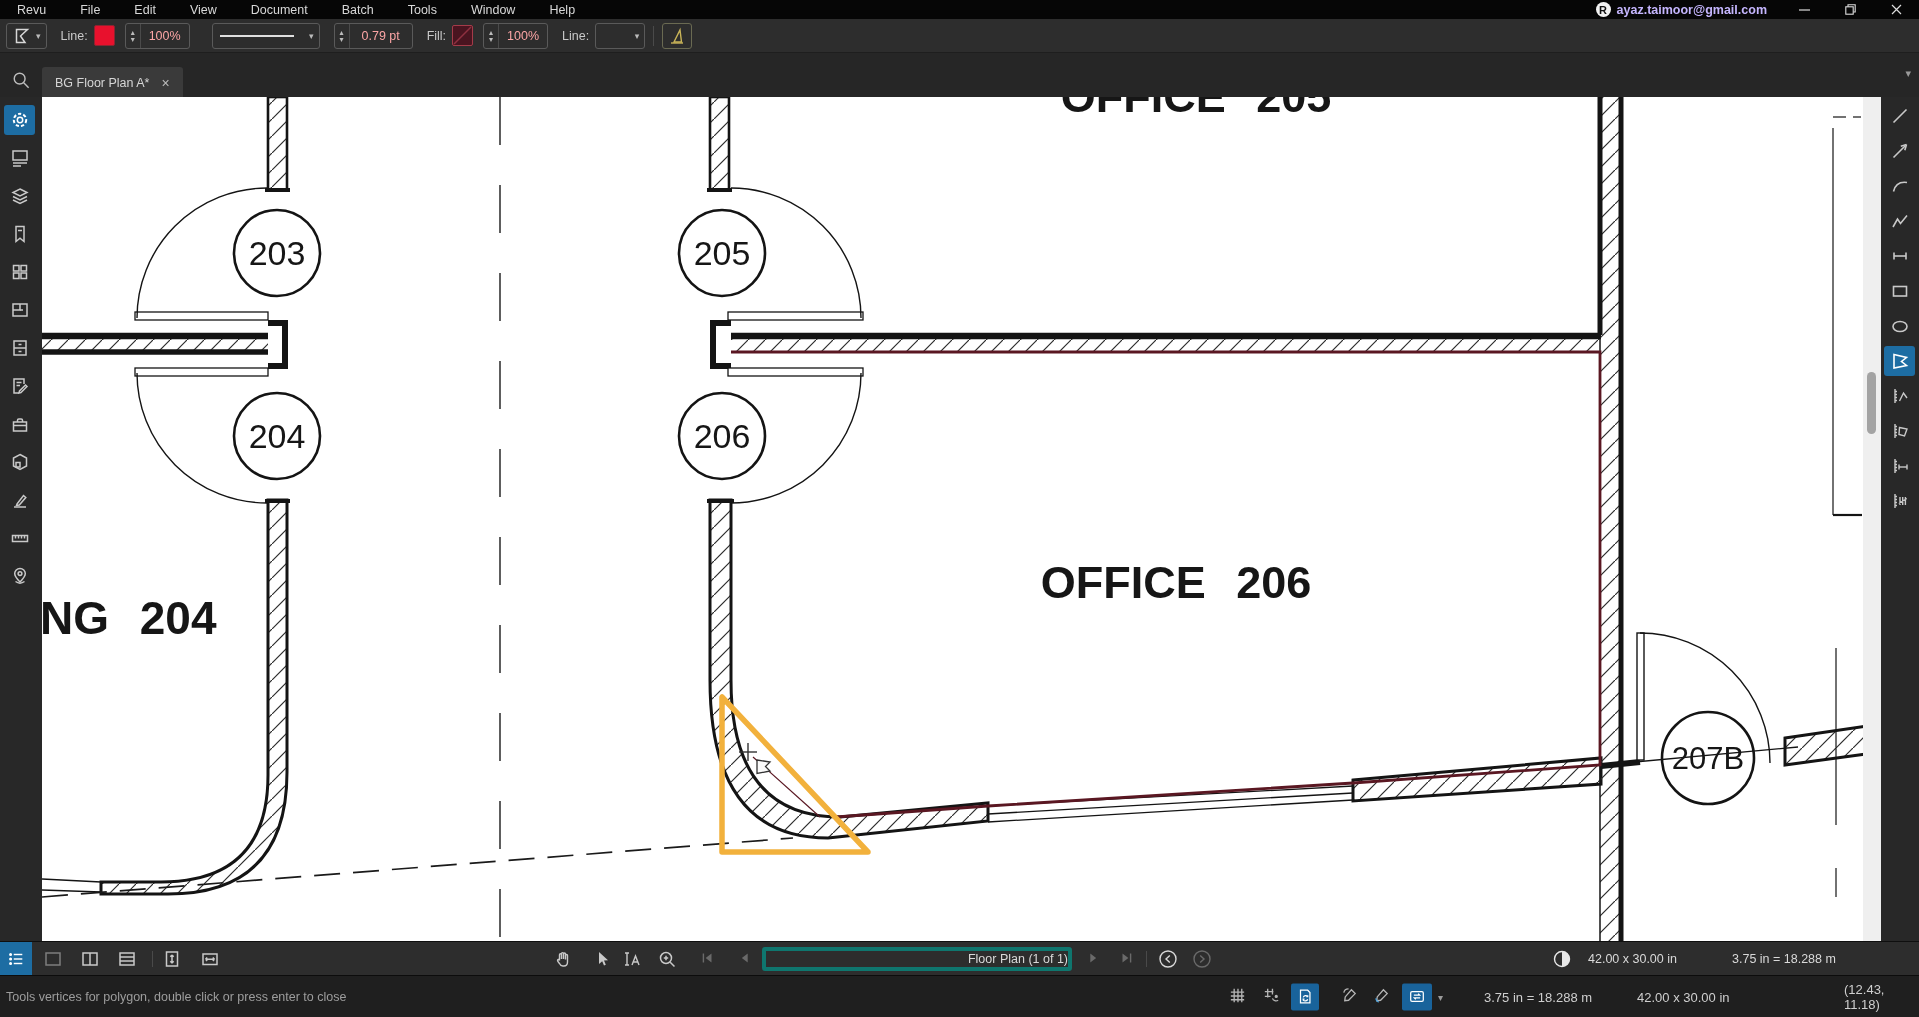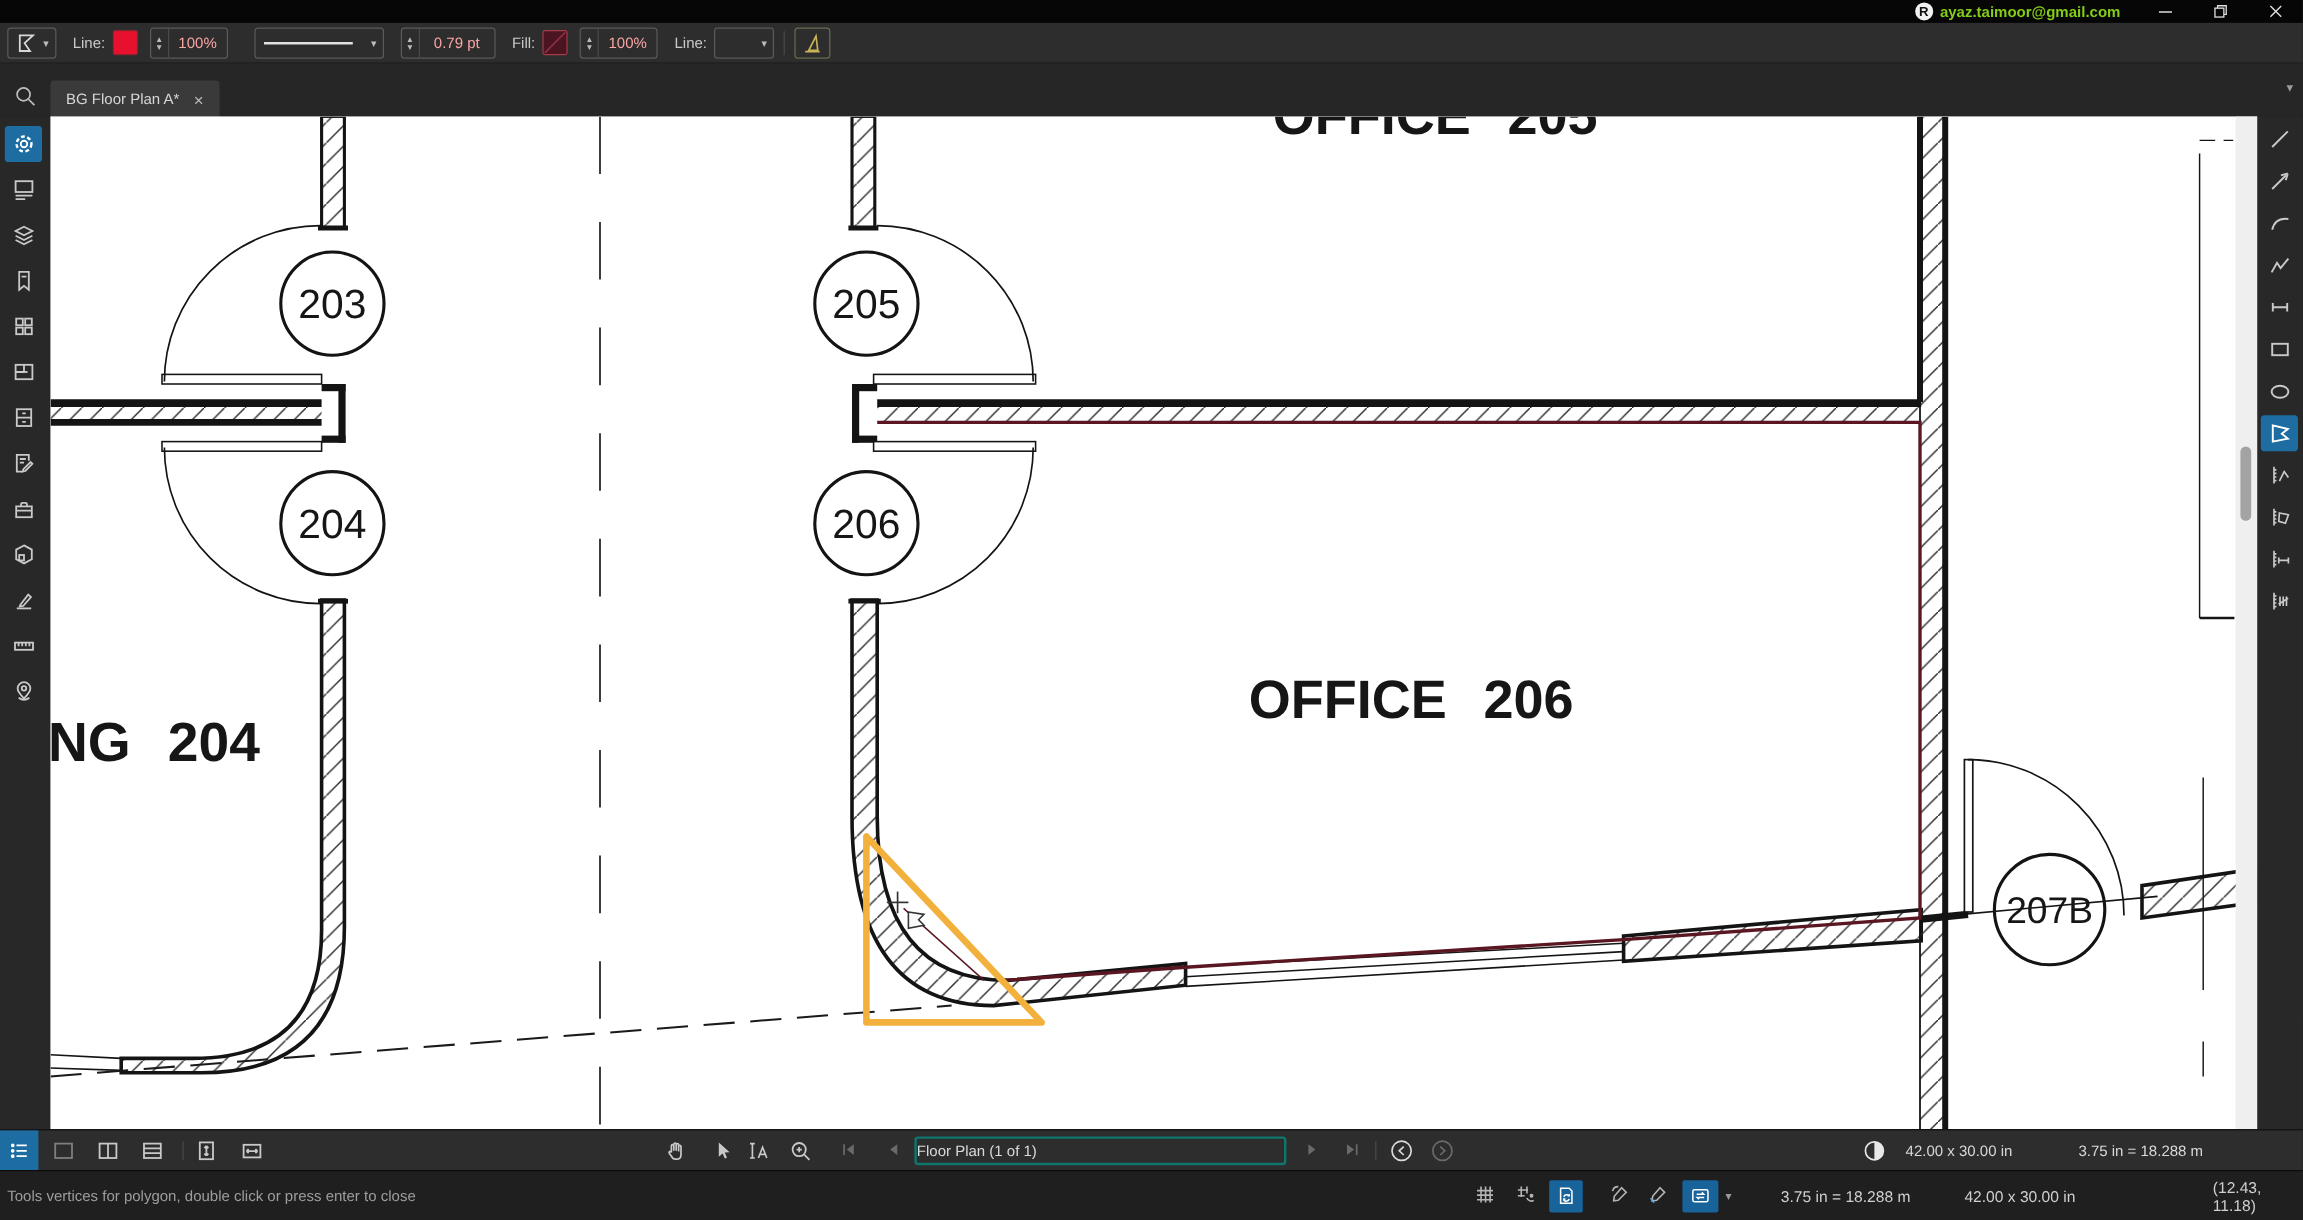--- a/index.html
+++ b/index.html
@@ -8,21 +8,21 @@
   .abs { position:absolute; }
 
   
   .titlebar { height:19px; background:#060606; display:flex; align-items:center;
     color:#d8d8d8; font-size:12.5px; position:relative; }
   .menus { display:flex; align-items:center; gap:0; }
   .menu-item { padding:0 17px; cursor:default; }
   .title-right { position:absolute; right:0; top:0; height:19px; display:flex; align-items:center; }
   .logo { width:15px; height:15px; border-radius:50%; background:#f2f2f2; color:#111;
     font-size:11px; font-weight:700; display:flex; align-items:center; justify-content:center; margin-right:6px; }
-  .account { color:#84cc16; font-weight:700; font-size:12.5px; }
+  .account { color:#c4b5fd; font-weight:700; font-size:12.5px; }
   .winbtn { width:46px; height:19px; display:flex; align-items:center; justify-content:center; color:#ddd; }
 
   
   .toolbar { height:34px; background:#2d2d2d; border-bottom:1px solid #1e1e1e;
     display:flex; align-items:center; color:#c9c9c9; font-size:12.5px; }
   .tbtn { border:1px solid #5a5a5a; border-radius:3px; background:#2d2d2d; height:26px;
     display:flex; align-items:center; padding:0 5px; gap:4px; }
   .tlabel { margin:0 6px 0 14px; }
   .swatch { width:21px; height:21px; border:1px solid #777; border-radius:2px; }
   .spingrp { display:flex; border:1px solid #5a5a5a; border-radius:3px; height:26px; margin-left:10px; overflow:hidden; }
@@ -54,41 +54,52 @@
   .canvas svg.plan { position:absolute; left:0; top:0; }
   .vscroll { position:absolute; right:0; top:0; width:18px; height:844px; background:#efefef; }
   .vthumb { position:absolute; left:4px; top:275px; width:9px; height:62px; background:#a3a3a3; border-radius:5px; }
 
   
   .navbar { height:34px; background:#2d2d2d; position:relative; color:#c9c9c9; border-top:1px solid #0f0f0f; }
   .navbar .blue-tile { position:absolute; left:0; top:0; width:32px; height:34px; background:#1d6da3;
     display:flex; align-items:center; justify-content:center; }
   .nav-ico { position:absolute; top:7px; }
   .page-field { position:absolute; left:762px; top:5px; width:310px; height:24px;
-    border:2px solid #0f766e; border-radius:3px; display:flex; align-items:center; justify-content:flex-start;
+    border:4px solid #0f766e; border-radius:3px; display:flex; align-items:center; justify-content:flex-end;
     color:#d9d9d9; font-size:12.5px; }
   .nav-text { position:absolute; top:0; height:34px; display:flex; align-items:center; color:#d9d9d9; font-size:12.5px; }
 
   
   .statusbar { height:42px; background:#1f1f1f; position:relative; color:#b5b5b5;
     font-size:12.5px; border-top:1px solid #0c0c0c; }
   .sb-msg { position:absolute; left:6px; top:50%; transform:translateY(-50%); color:#9d9d9d; }
   .sb-ico { position:absolute; top:50%; transform:translateY(-50%); }
   .sb-tile { position:absolute; top:50%; transform:translateY(-50%); width:28px; height:27px;
     background:#19639b; border-radius:2px; display:flex; align-items:center; justify-content:center; }
   .sb-text { position:absolute; top:50%; transform:translateY(-50%); color:#cfcfcf; font-size:13px; }
 
   
   .room-label { font-family:"Liberation Sans", sans-serif; font-weight:700; word-spacing:18px; fill:#161616; }
   .door-num { font-family:"Liberation Sans", sans-serif; font-weight:400; fill:#161616; }
 </style>
 </head>
 <body>
 
 <div class="titlebar">
+  <div class="menus">
+    <span class="menu-item">Revu</span>
+    <span class="menu-item">File</span>
+    <span class="menu-item">Edit</span>
+    <span class="menu-item">View</span>
+    <span class="menu-item">Document</span>
+    <span class="menu-item">Batch</span>
+    <span class="menu-item">Tools</span>
+    <span class="menu-item">Window</span>
+    <span class="menu-item">Help</span>
+  </div>
   <div class="title-right">
     <span class="logo">R</span>
     <span class="account">ayaz.taimoor@gmail.com</span>
     <span style="width:14px"></span>
     <span class="winbtn">
       <svg width="11" height="11" viewBox="0 0 11 11">
           <line x1="0" y1="6" x2="11" y2="6" stroke="#ddd" stroke-width="1.2"></line>
         </svg>
     </span>
     <span class="winbtn">

